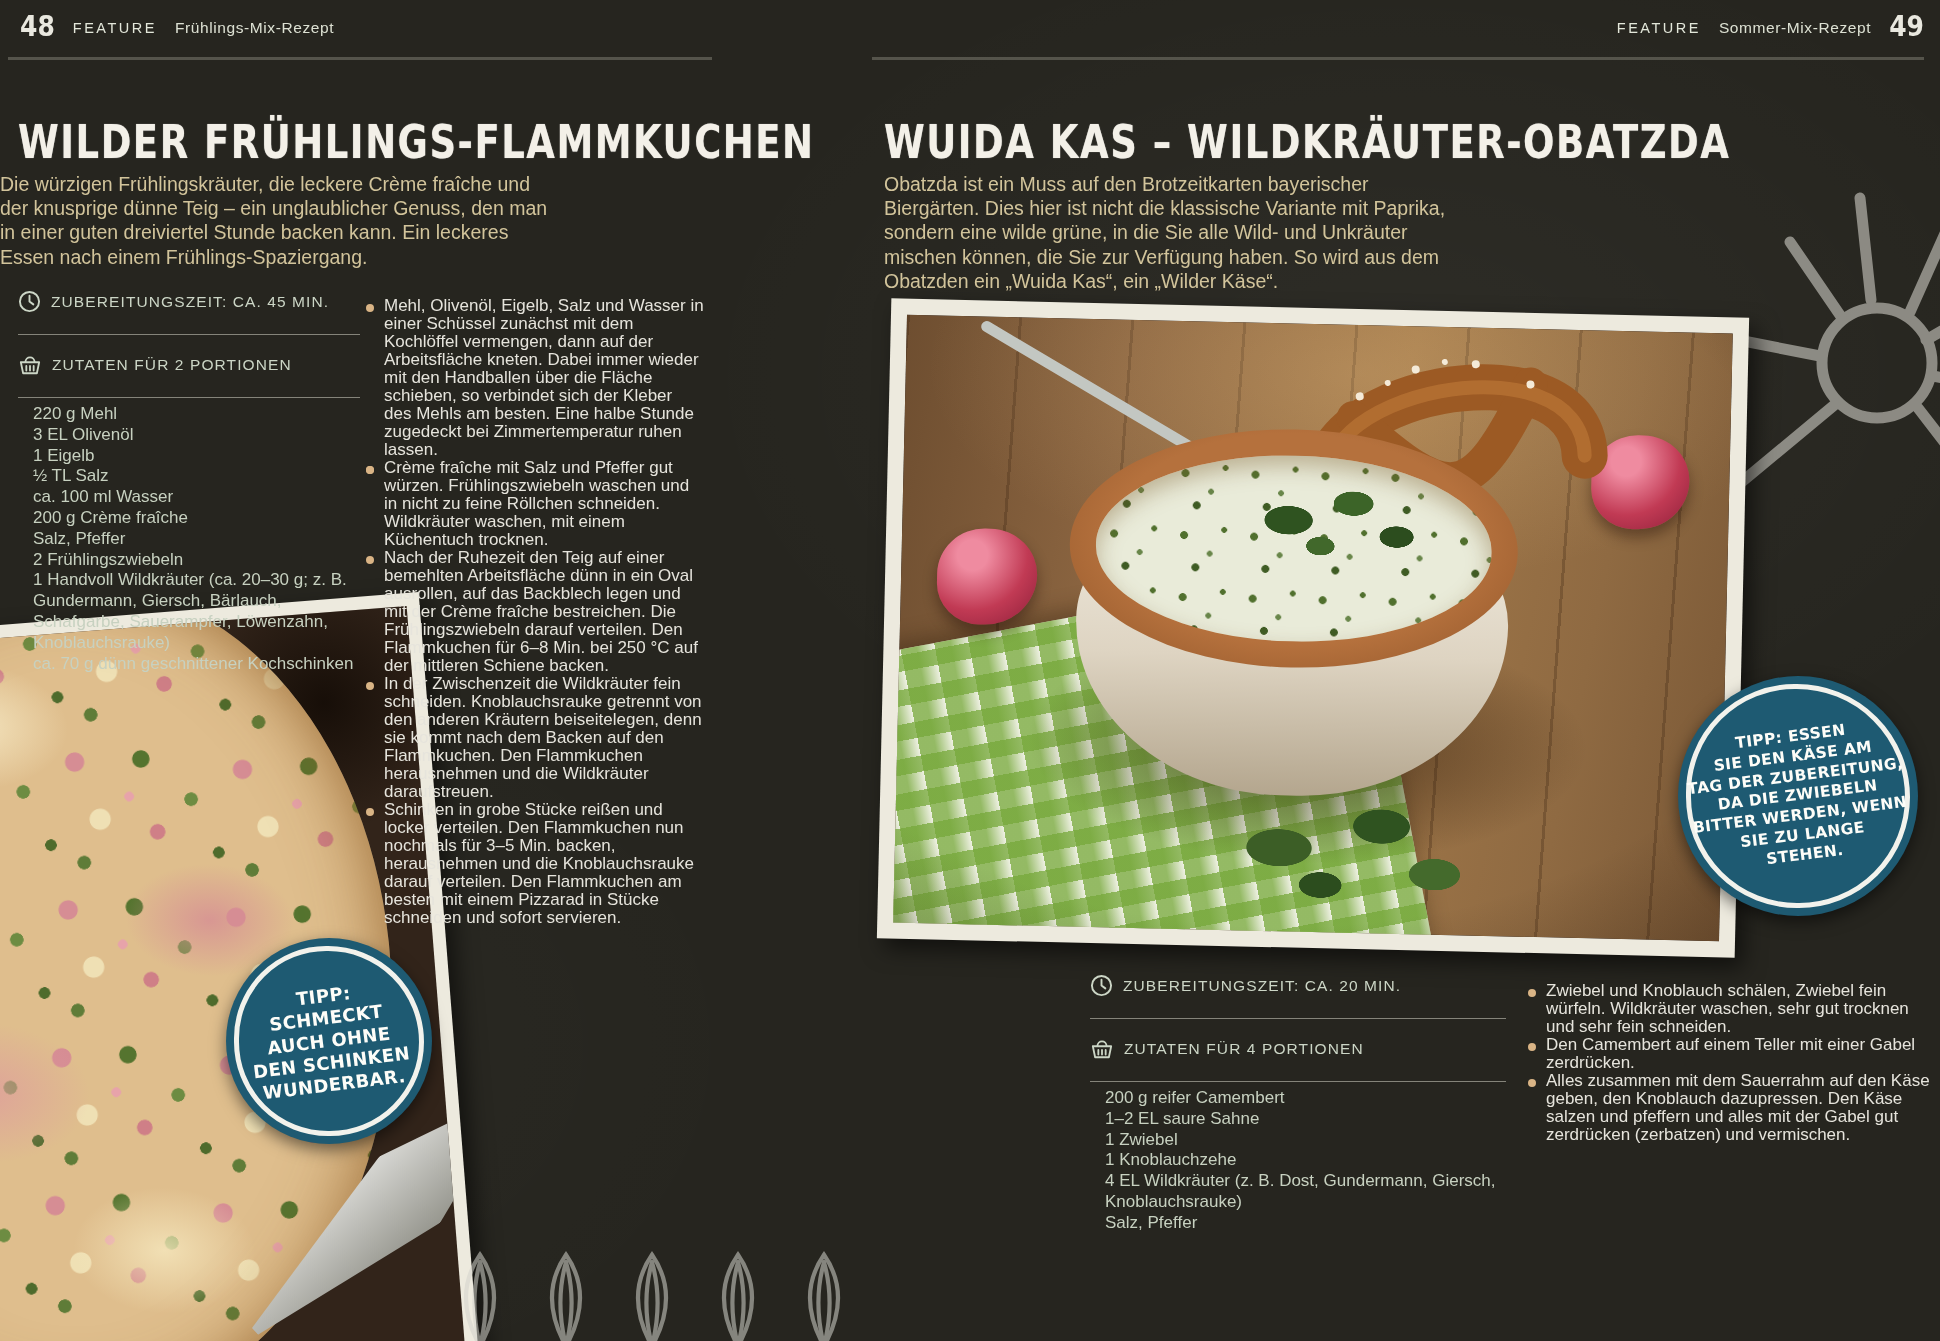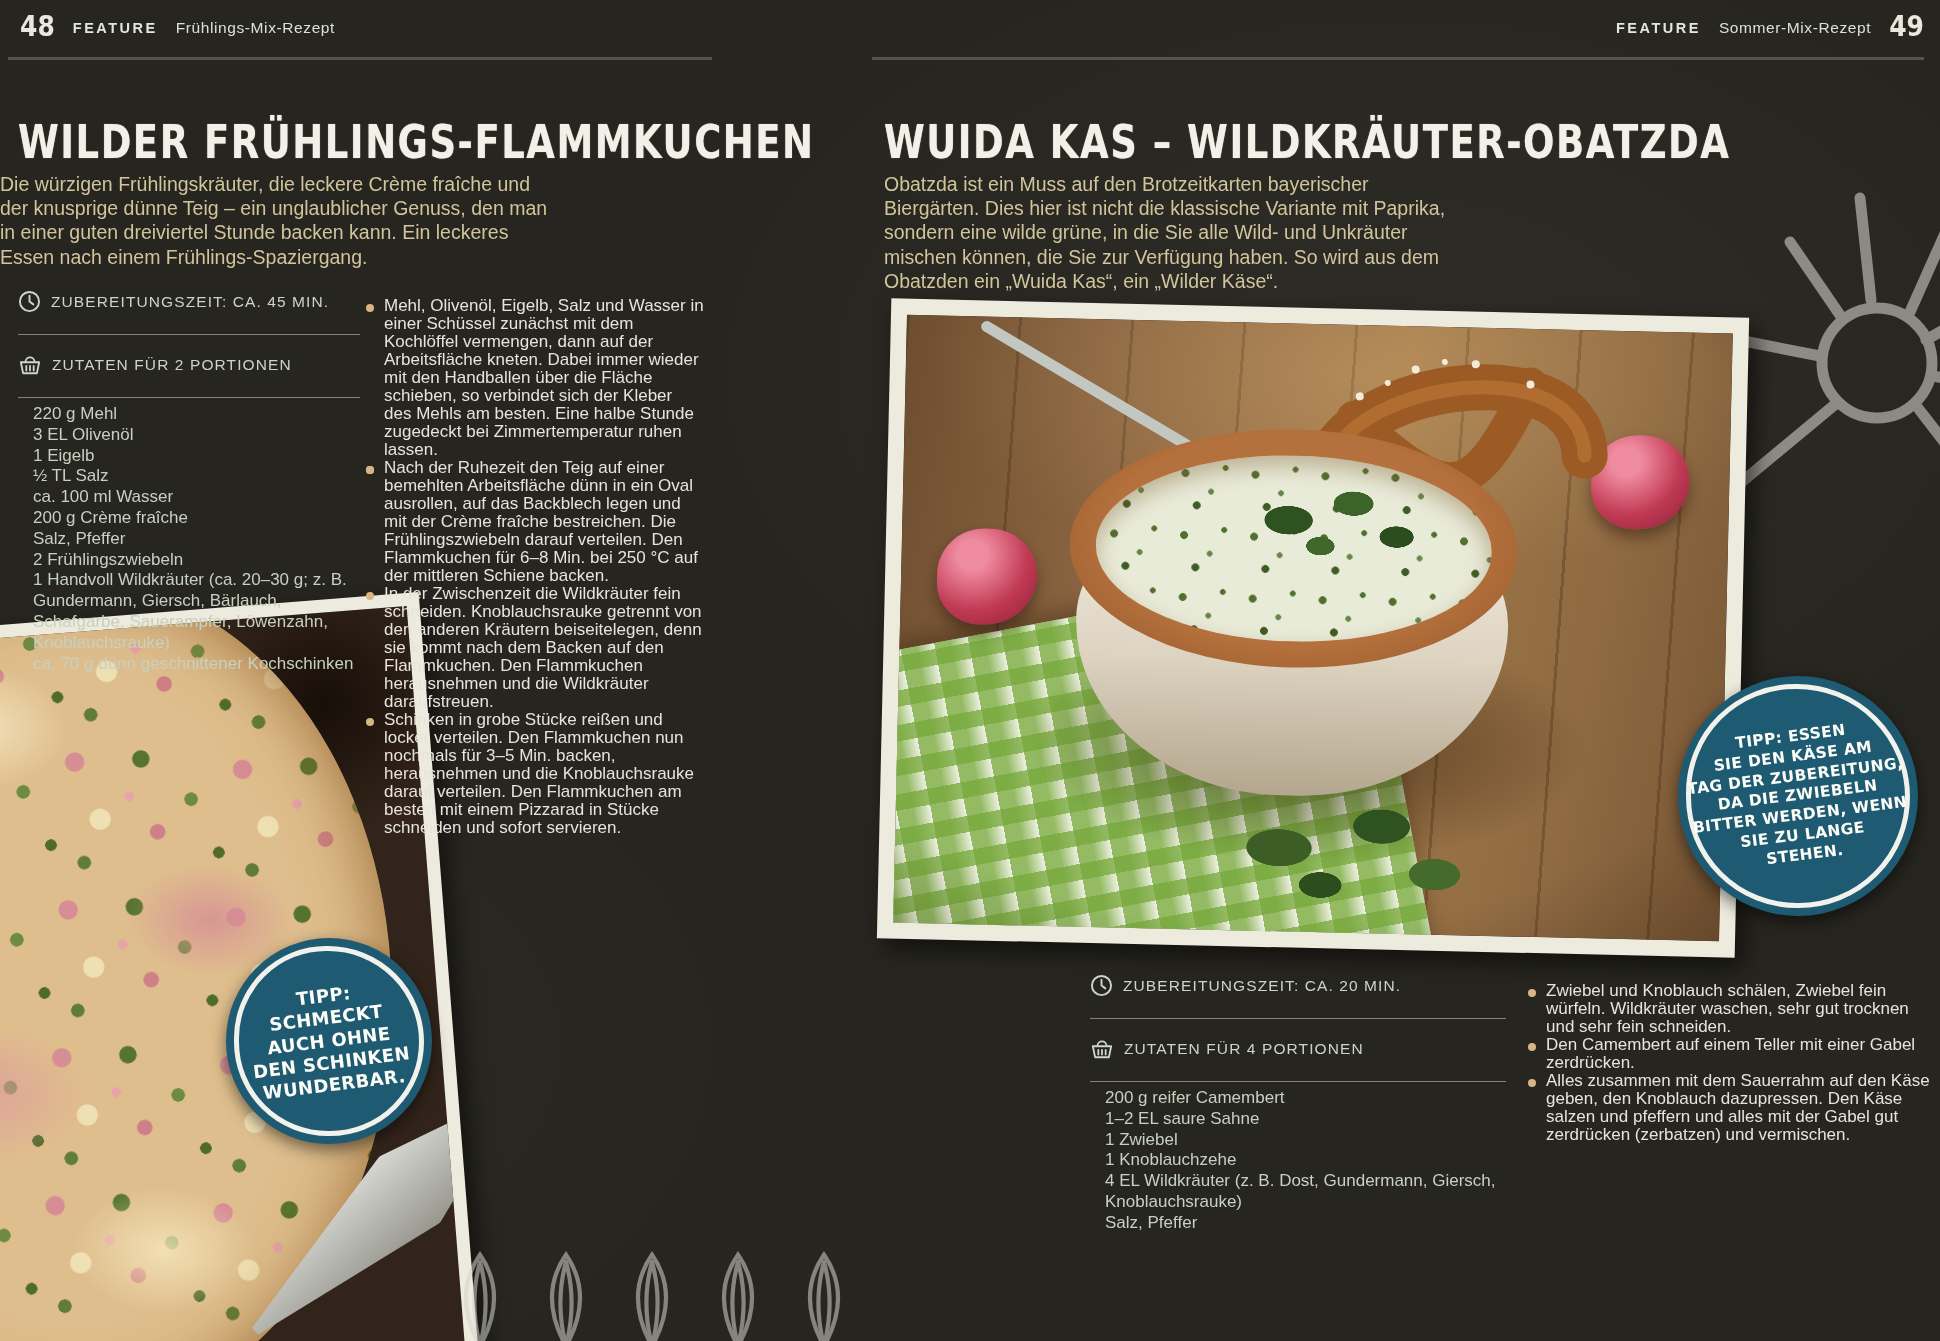--- a/index.html
+++ b/index.html
@@ -9,21 +9,21 @@
       radial-gradient(1100px 700px at 72% 28%, rgba(255,255,255,0.035), transparent 65%),
       radial-gradient(900px 650px at 12% 78%, rgba(255,255,255,0.02), transparent 60%),
       #26251f;}
   .page{position:absolute;top:0;height:1341px;}
   #left-page{left:0;width:870px;}
   #right-page{left:870px;width:1070px;}
 
   
   .hdr{position:absolute;top:10px;display:flex;align-items:baseline;gap:18px;}
   .pagenum{font-family:"DejaVu Sans",sans-serif;font-weight:800;font-size:25px;color:#e9e8df;transform:scaleY(1.15);transform-origin:center top;}
-  .kicker{font-weight:700;font-size:14.5px;letter-spacing:2.5px;color:#e3e7da;text-align:center;}
+  .kicker{font-weight:400;font-size:14.5px;letter-spacing:2.5px;color:#e3e7da;text-align:center;}
   .section{font-size:15.5px;letter-spacing:.6px;color:#dde1d3;}
   .hdr-rule{position:absolute;top:57px;height:3px;background:#55544b;}
 
   
   .title{position:absolute;font-family:"DejaVu Sans",sans-serif;font-weight:800;font-size:37px;
     letter-spacing:1.5px;color:#f3f0e8;transform:scaleY(1.24);transform-origin:left top;white-space:nowrap;
     text-shadow:0 0 1px rgba(255,255,255,.55);}
   .intro{position:absolute;font-size:19.5px;line-height:24.2px;color:#d2c49b;}
 
   
@@ -188,21 +188,21 @@
         <li>Salz, Pfeffer</li>
         <li>2 Frühlingszwiebeln</li>
         <li>1 Handvoll Wildkräuter (ca. 20–30 g; z. B. Gundermann, Giersch, Bärlauch, Schafgarbe, Sauerampfer, Löwenzahn, Knoblauchsrauke)</li>
         <li>ca. 70 g dünn geschnittener Kochschinken</li>
       </ul>
     </div>
 
     <ul class="steps" style="left:366px;top:297px;width:338px;">
       <li><span class="bullet"></span><span>Mehl, Olivenöl, Eigelb, Salz und Wasser in einer Schüssel zunächst mit dem Kochlöffel vermengen, dann auf der Arbeitsfläche kneten. Dabei immer wieder mit den Handballen über die Fläche schieben, so verbindet sich der Kleber des Mehls am besten. Eine halbe Stunde zugedeckt bei Zimmertemperatur ruhen lassen.</span></li>
       <li><span class="bullet"></span></li>
-      <li><span class="bullet"></span></li>
+      <li><span class="bullet"></span><span>Crème fraîche mit Salz und Pfeffer gut würzen. Frühlingszwiebeln waschen und in nicht zu feine Röllchen schneiden. Wildkräuter waschen, mit einem Küchentuch trocknen.</span></li>
       <li><span class="bullet"></span><span>Nach der Ruhezeit den Teig auf einer bemehlten Arbeitsfläche dünn in ein Oval ausrollen, auf das Backblech legen und mit der Crème fraîche bestreichen. Die Frühlingszwiebeln darauf verteilen. Den Flammkuchen für 6–8 Min. bei 250 °C auf der mittleren Schiene backen.</span></li>
       <li><span class="bullet"></span><span>In der Zwischenzeit die Wildkräuter fein schneiden. Knoblauchsrauke getrennt von den anderen Kräutern beiseitelegen, denn sie kommt nach dem Backen auf den Flammkuchen. Den Flammkuchen herausnehmen und die Wildkräuter daraufstreuen.</span></li>
       <li><span class="bullet"></span><span>Schinken in grobe Stücke reißen und locker verteilen. Den Flammkuchen nun nochmals für 3–5 Min. backen, herausnehmen und die Knoblauchsrauke darauf verteilen. Den Flammkuchen am besten mit einem Pizzarad in Stücke schneiden und sofort servieren.</span></li>
     </ul>
 
     <div class="badge" id="badge-left">
       <div class="badge-text">
         <div>TIPP:</div>
         <div>SCHMECKT</div>
         <div>AUCH OHNE</div>

